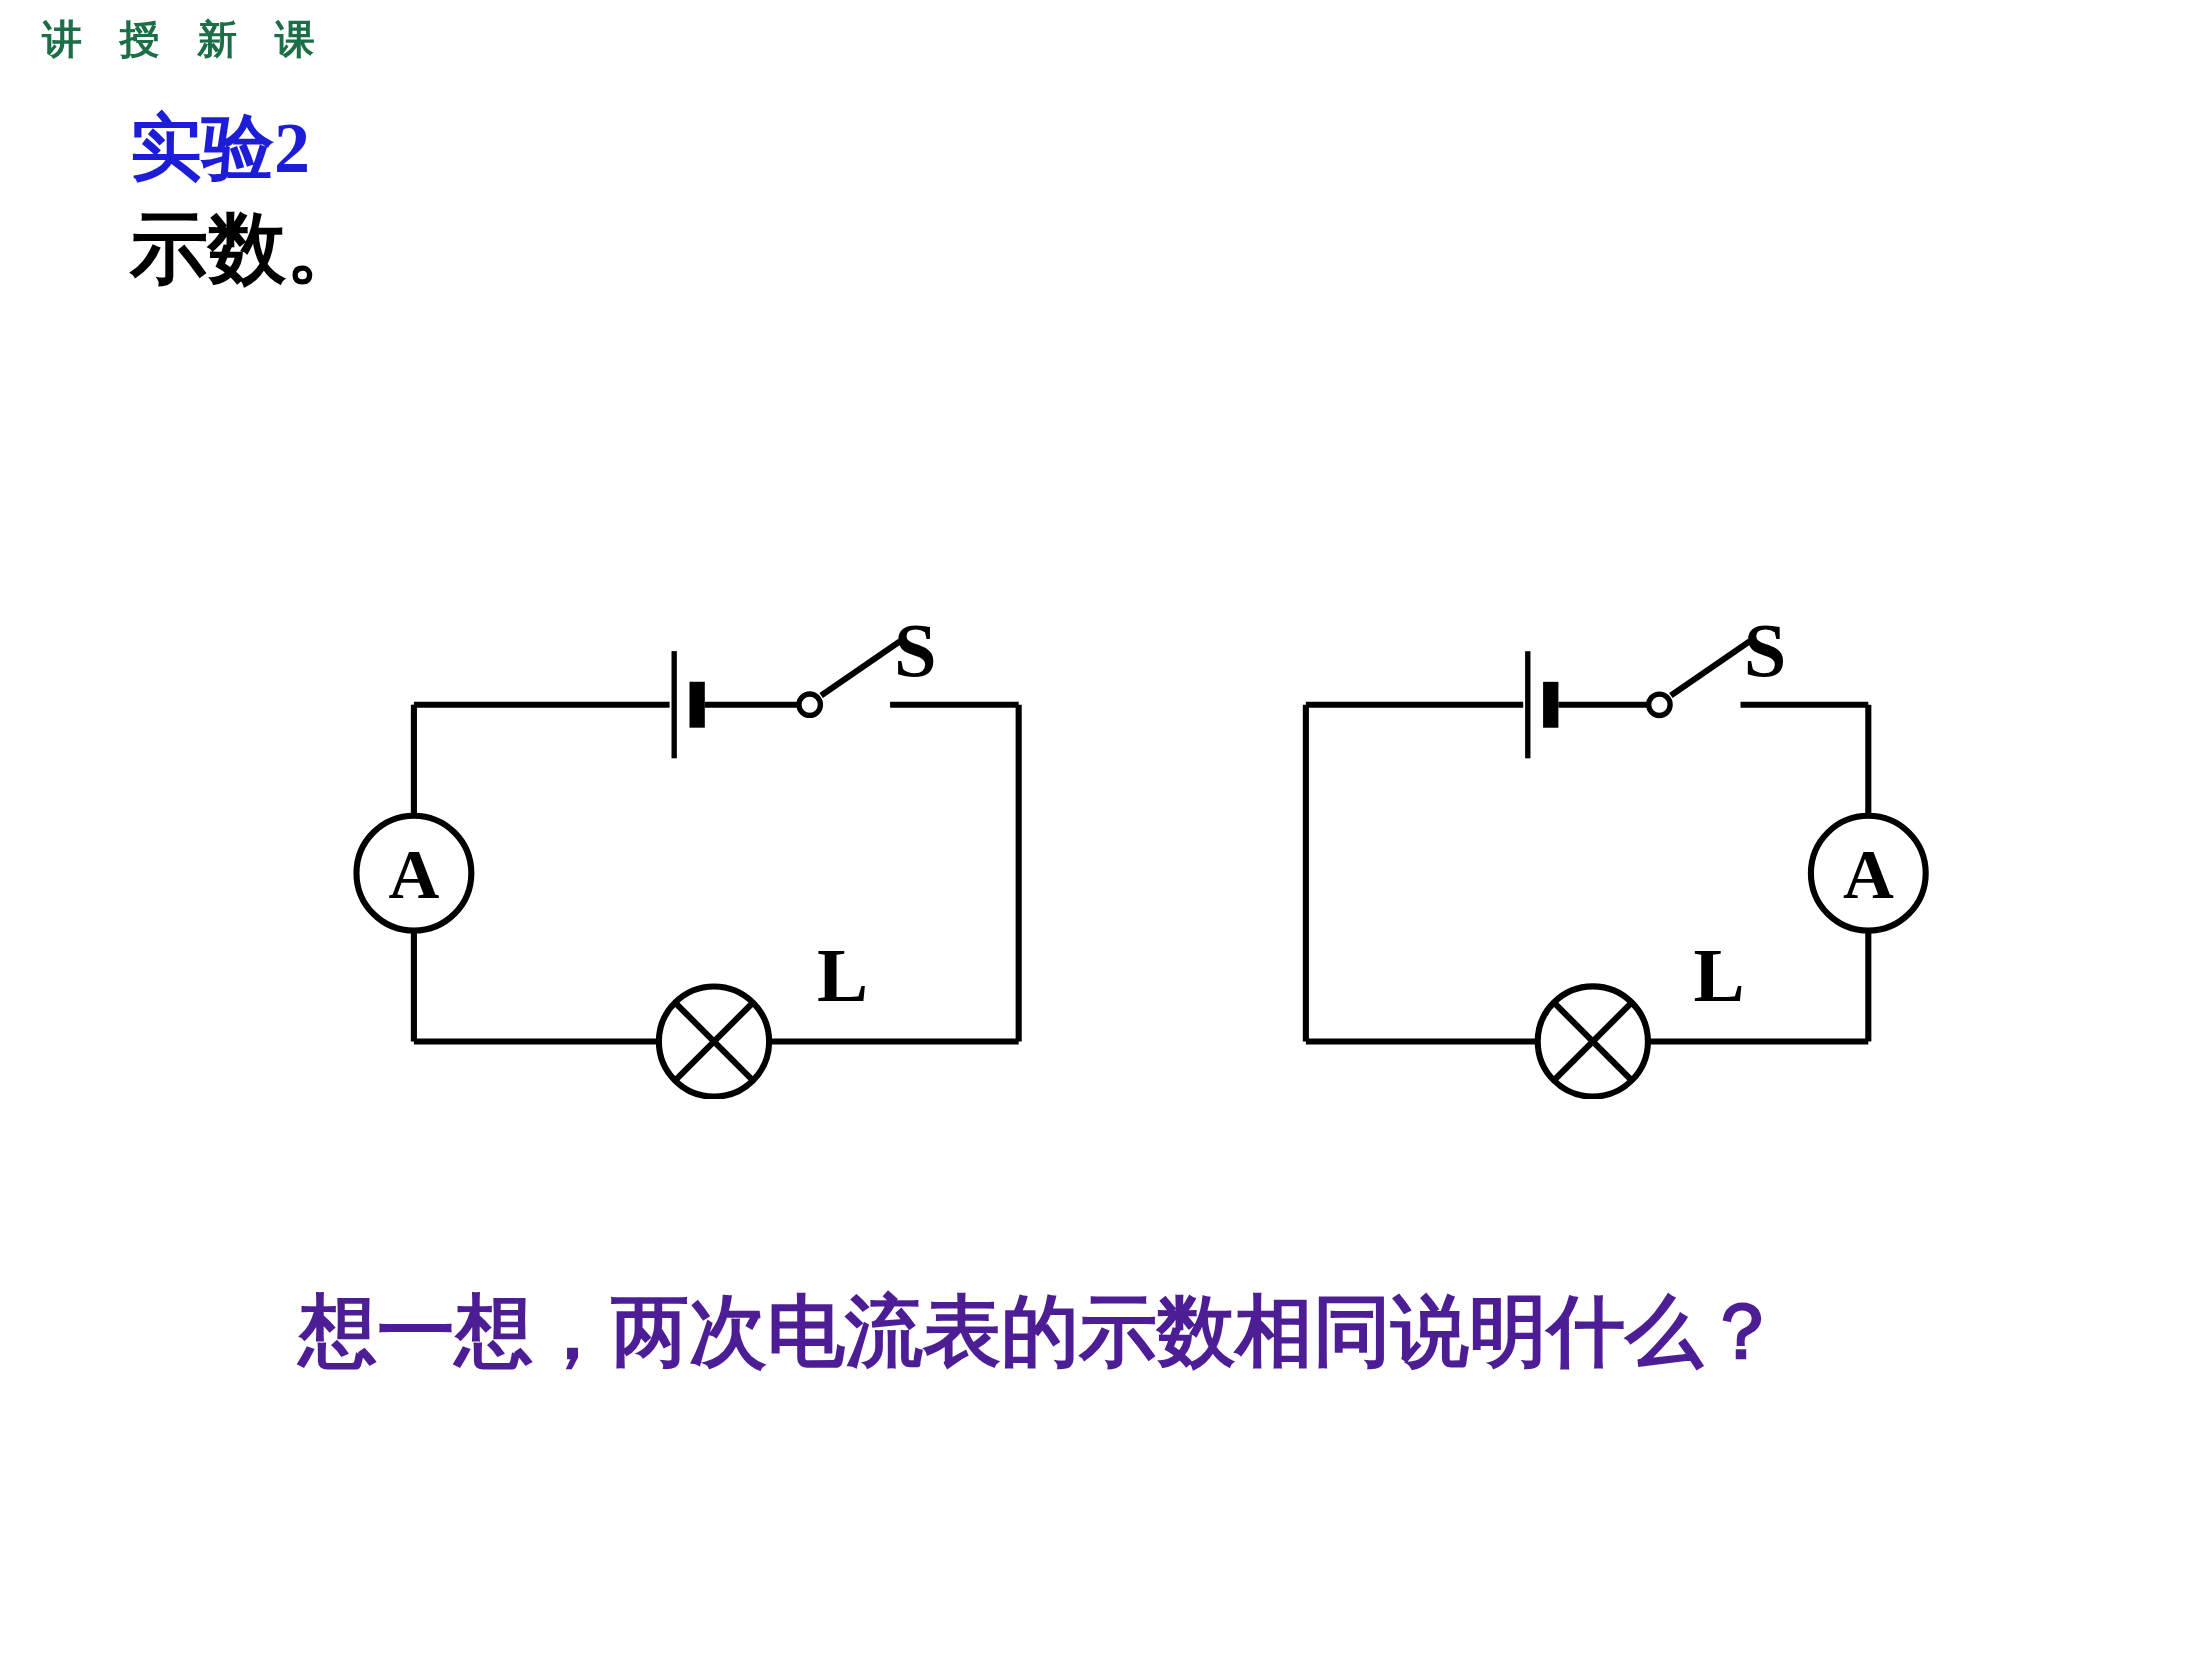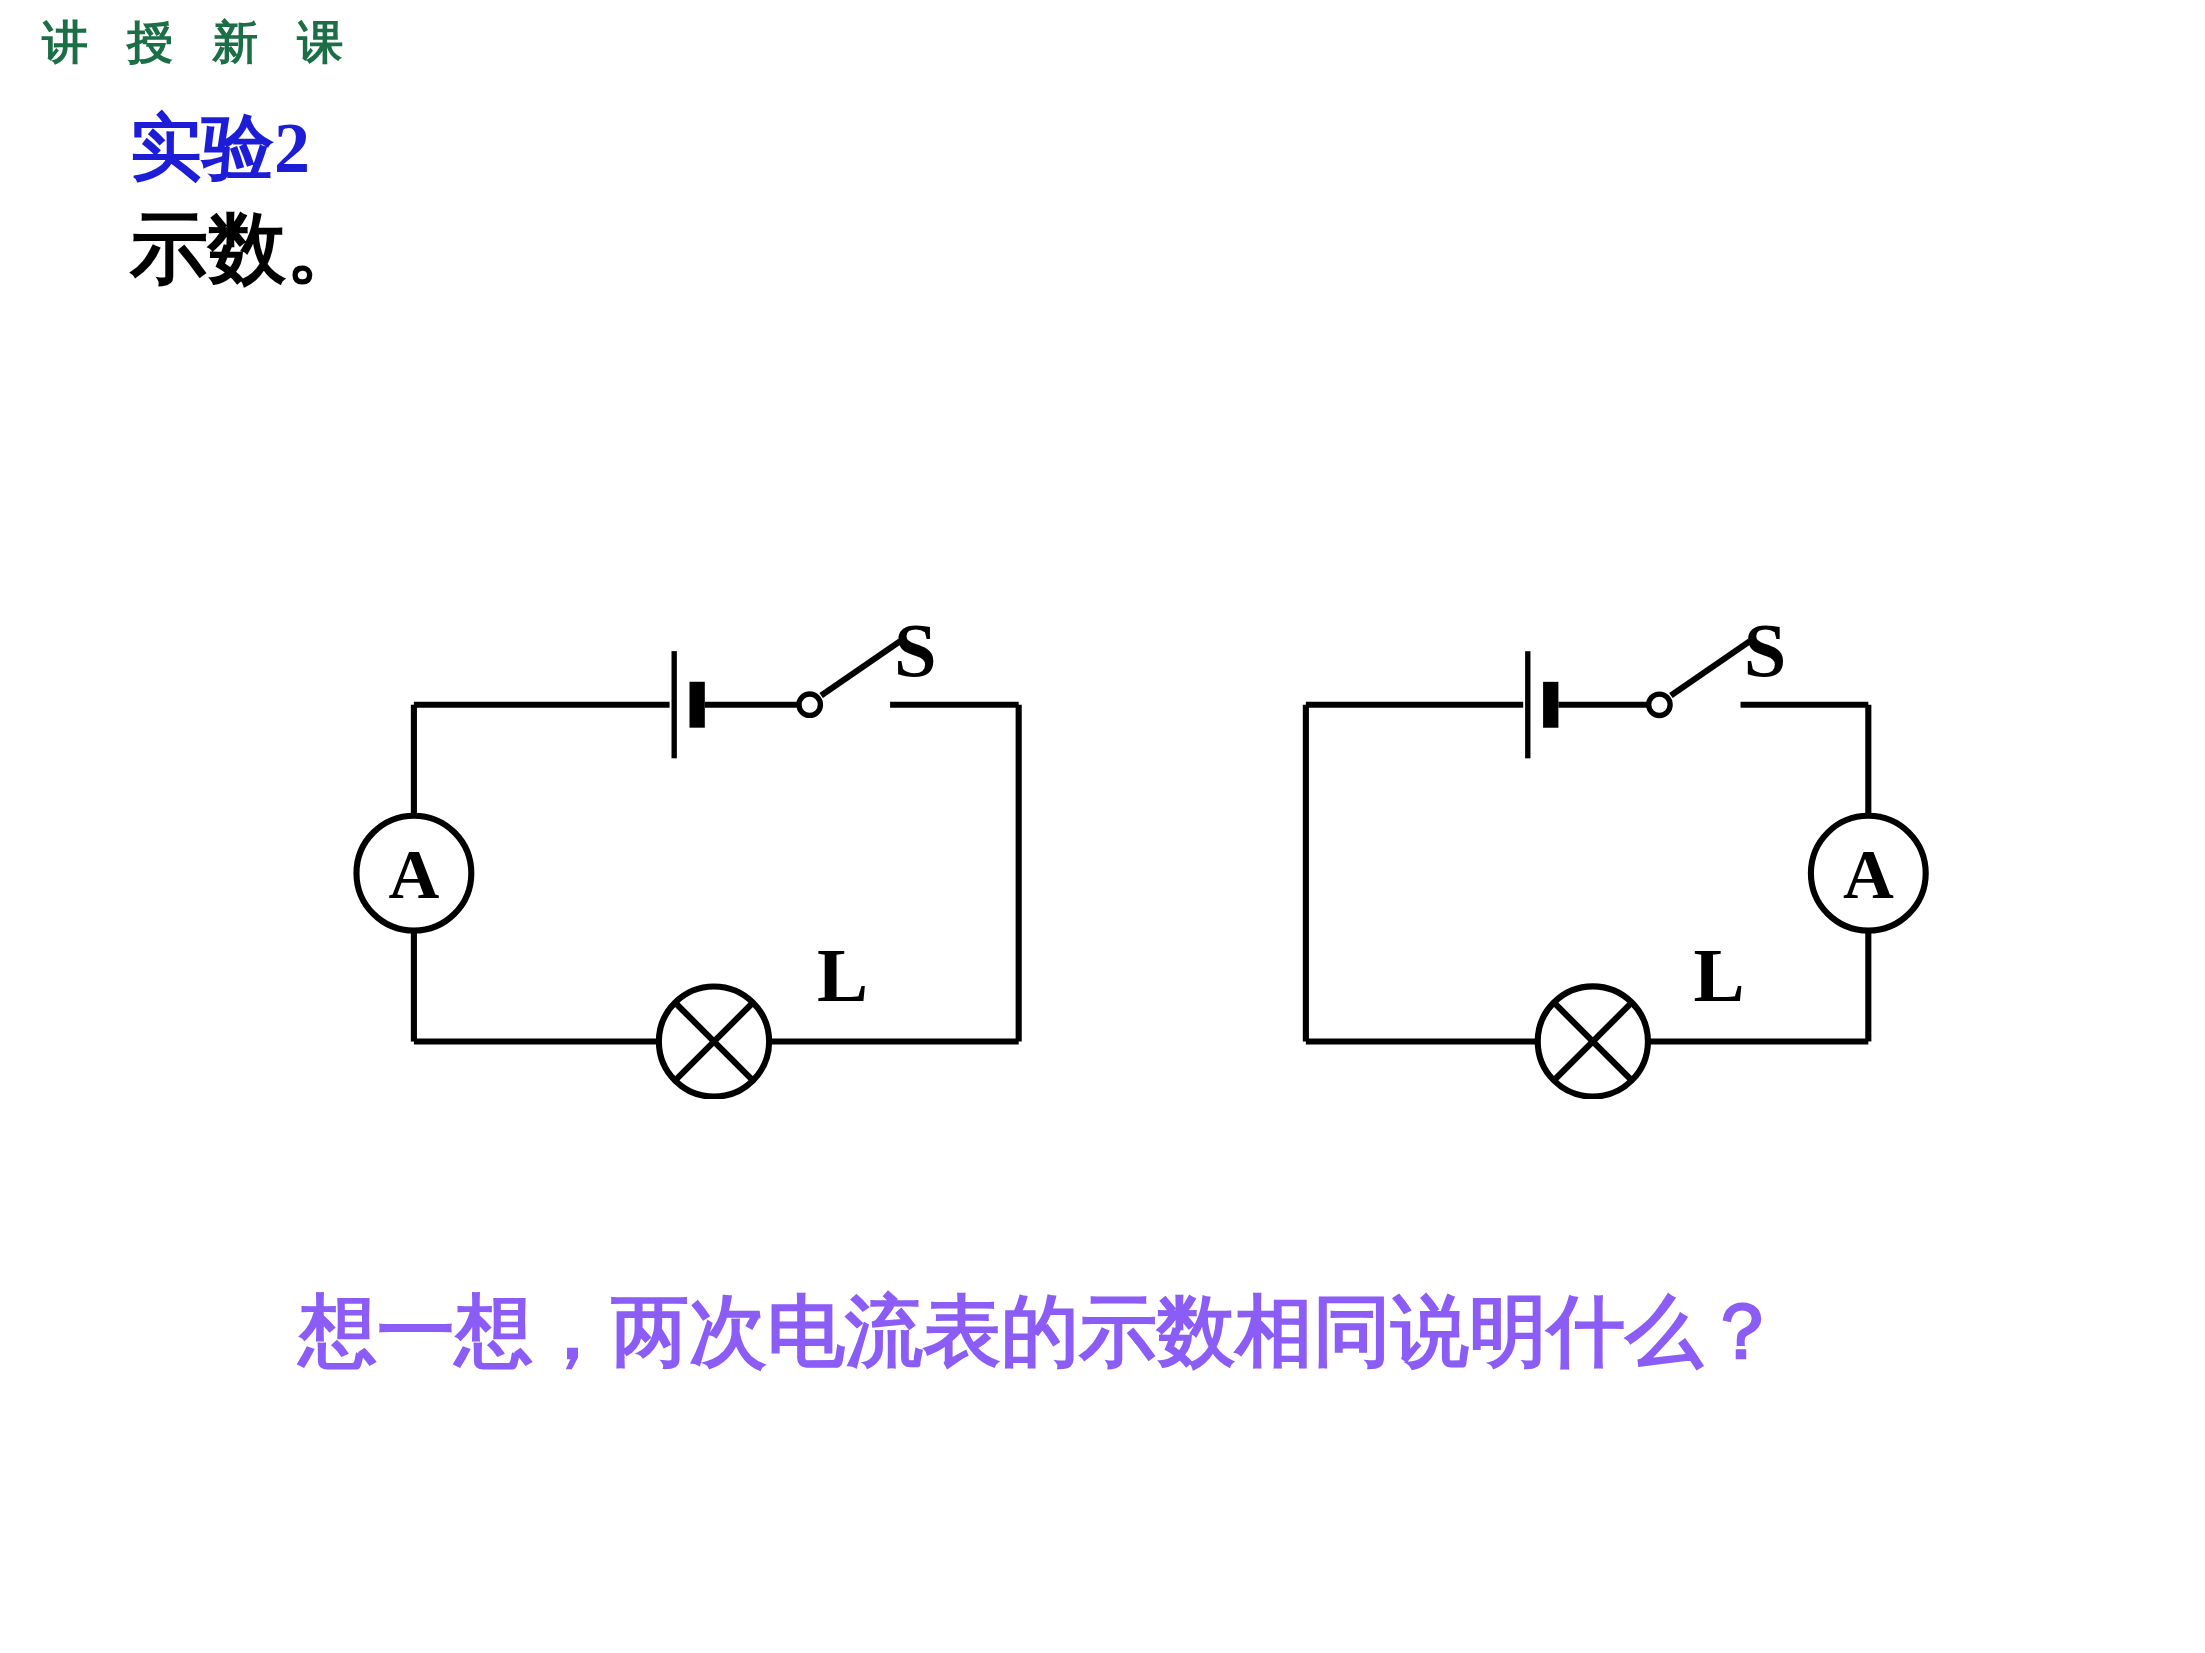--- a/index.html
+++ b/index.html
@@ -12,21 +12,21 @@
     position: relative;
     width: 2205px;
     height: 1654px;
     background: #ffffff;
     overflow: hidden;
   }
   .header {
     position: absolute;
     left: 42px;
     top: 12.3px;
-    font-size: 46px;
+    font-size: 40px;
     font-weight: bold;
     letter-spacing: 13.8px;
     color: #1b6e46;
   }
   .section-title {
     position: absolute;
     left: 130px;
     top: 100px;
     font-size: 72px;
     font-weight: bold;
@@ -54,21 +54,21 @@
     font-family: "Liberation Serif", "DejaVu Serif", serif;
     font-weight: bold;
     fill: #000000;
   }
   .question {
     position: absolute;
     left: 299px;
     top: 1280px;
     font-size: 78px;
     font-weight: bold;
-    color: #8b5cf6;
+    color: #4c1d95;
     white-space: nowrap;
   }
 </style>
 </head>
 <body>
 
 <div class="slide">
 
   <div class="header">讲 授 新 课</div>
 

